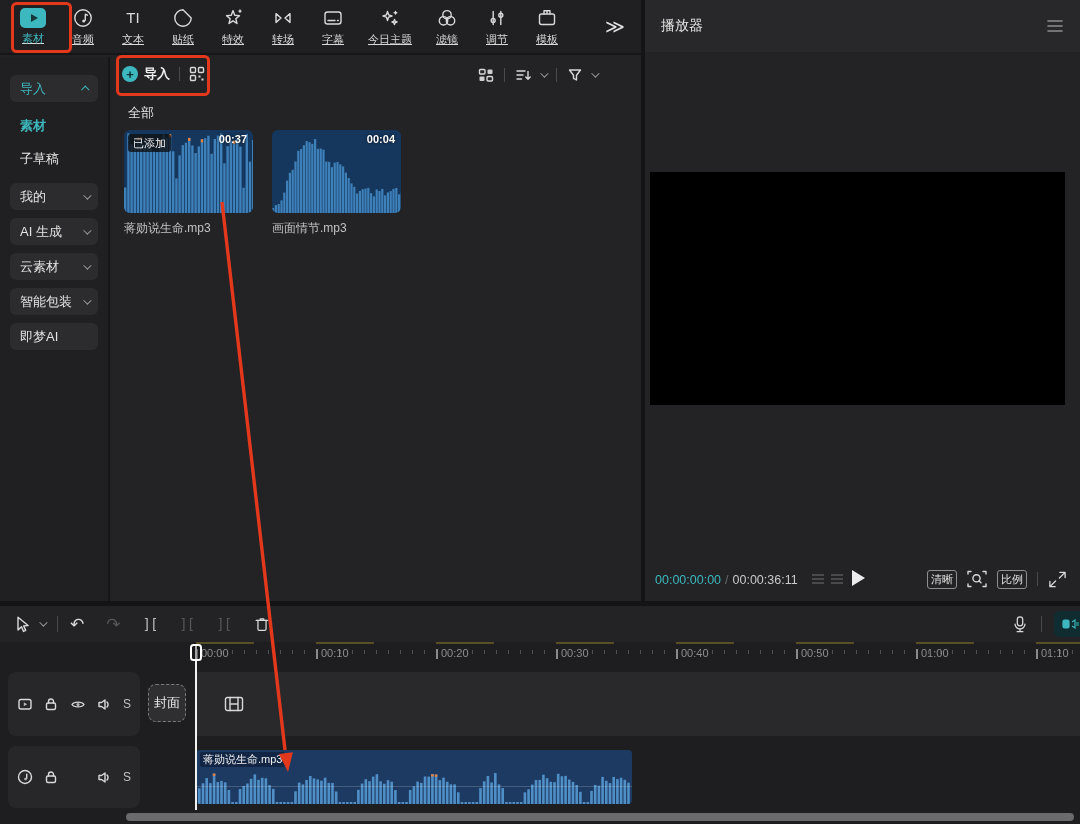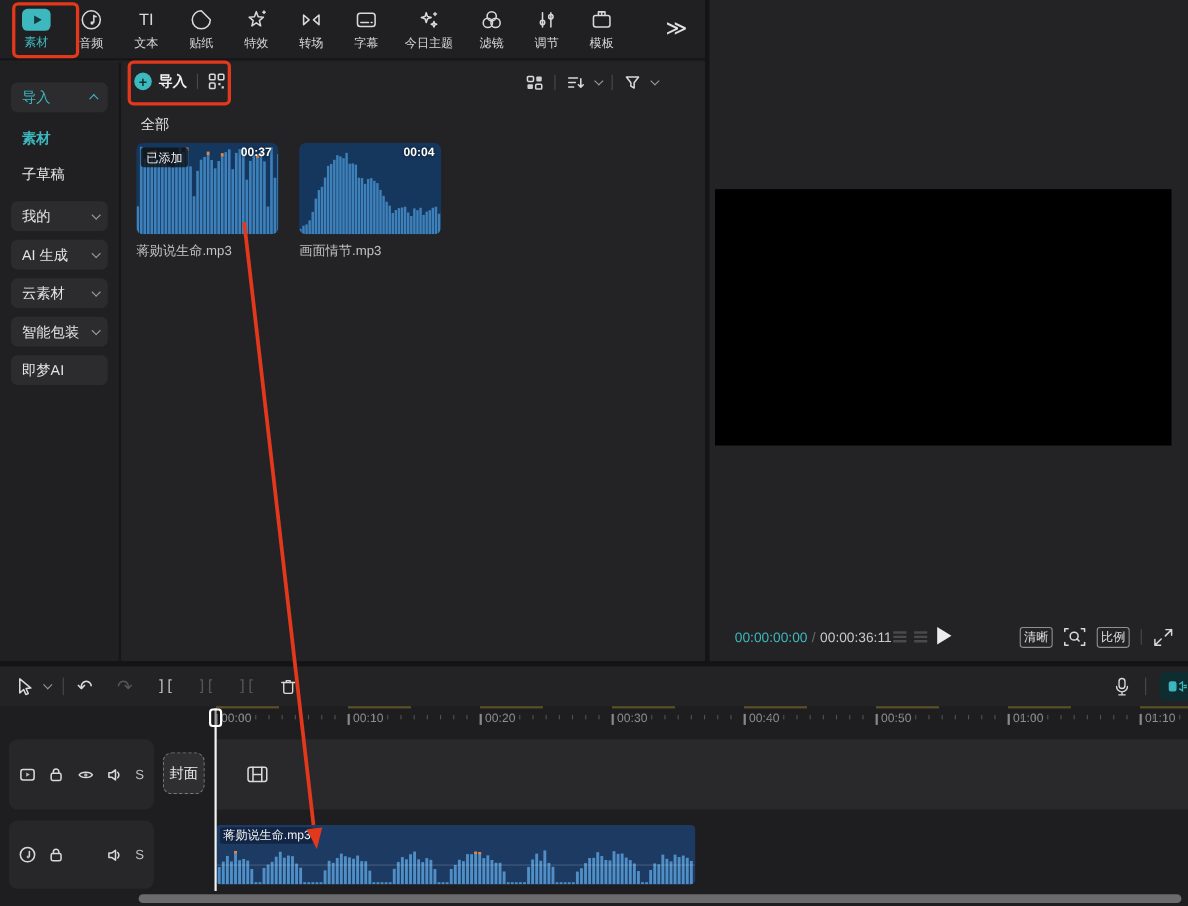--- a/index.html
+++ b/index.html
@@ -4,21 +4,21 @@
 <style>
   html,body{margin:0;padding:0;background:#101012;}
   *{box-sizing:border-box;font-family:"Liberation Sans","DejaVu Sans",sans-serif;}
   .stage{position:relative;width:1080px;height:824px;background:#141416;overflow:hidden;}
   svg{display:block;}
   .ic{stroke:#d9d9d9;fill:none;stroke-width:1.4;stroke-linecap:round;stroke-linejoin:round;}
 
   
   .media-panel{position:absolute;left:0;top:0;width:641px;height:601px;background:#222224;}
   .top-toolbar{position:absolute;left:0;top:0;width:100%;height:55px;display:flex;align-items:center;padding-left:8px;background:#202022;border-bottom:2px solid #161618;}
-  .tb-item{width:50px;flex:none;display:flex;flex-direction:column;align-items:center;gap:3px;color:#d8d8d8;font-size:11px;cursor:pointer;}
+  .tb-item{width:50px;flex:none;display:flex;flex-direction:column;align-items:center;gap:3px;color:#d8d8d8;font-size:11px;cursor:pointer;text-decoration:underline;}
   .tb-item.wide{width:64px;}
   .tb-item .lbl{white-space:nowrap;}
   .tb-item.active .lbl{color:#3db8be;}
   .mat-ic{width:26px;height:20px;background:#3db8be;border-radius:5px;display:flex;align-items:center;justify-content:center;}
   .mat-ic i{display:block;width:0;height:0;border-left:7px solid #15383b;border-top:4.5px solid transparent;border-bottom:4.5px solid transparent;margin-left:2px;}
   .tb-expand{margin-left:auto;margin-right:16px;font-size:19px;color:#e2e2e2;cursor:pointer;}
 
   .sidebar{position:absolute;left:0;top:57px;width:110px;height:544px;background:#202022;border-right:2px solid #161618;padding-top:10px;}
   .side-pill{margin:8px 10px 0 10px;height:27px;background:#2c2c2e;border-radius:6px;display:flex;align-items:center;justify-content:space-between;padding:0 9px 0 10px;font-size:13px;color:#e4e4e4;cursor:pointer;}
   .side-plain{margin:15px 10px 15px 20px;font-size:13px;color:#e8e8e8;cursor:pointer;}
@@ -44,21 +44,21 @@
   .badge{position:absolute;top:4px;left:4px;background:rgba(16,16,18,.78);color:#f2f2f2;font-size:11px;padding:1.5px 5px;border-radius:3px;}
   .duration{position:absolute;top:3px;right:6px;color:#fff;font-size:11px;text-shadow:0 0 3px rgba(0,0,0,.8);font-weight:bold;}
   .card-name{margin-top:7px;font-size:12px;color:#c2c2c2;}
 
   
   .player-panel{position:absolute;left:645px;top:0;width:435px;height:601px;background:#232325;}
   .player-header{position:absolute;left:0;top:0;width:100%;height:52px;background:#28282a;display:flex;align-items:center;justify-content:space-between;padding:0 16px;}
   .player-title{font-size:14px;color:#e6e6e6;}
   .video-area{position:absolute;left:5px;top:172px;width:415px;height:233px;background:#000;}
   .player-controls{position:absolute;left:0;bottom:0;width:100%;height:44px;display:flex;align-items:center;}
-  .timecode{position:absolute;left:23px;top:15px;font-family:"DejaVu Sans Mono",monospace;font-size:12.5px;}
+  .timecode{position:absolute;left:10px;top:15px;font-family:"DejaVu Sans Mono",monospace;font-size:12.5px;}
   .tc-cur{color:#3db8be;}
   .tc-sep{color:#6a6a6c;margin:0 4px;}
   .tc-tot{color:#c9c9c9;}
   .stacklists{position:absolute;left:166px;top:16px;display:flex;gap:5px;}
   .play-btn{position:absolute;left:207px;top:13px;width:0;height:0;border-left:13px solid #ececec;border-top:8px solid transparent;border-bottom:8px solid transparent;cursor:pointer;}
   .pc-right{position:absolute;right:13px;top:12px;display:flex;align-items:center;gap:9px;}
   .boxed{border:1px solid #8f8f92;border-radius:3px;font-size:11px;color:#e3e3e3;padding:1px 3px;cursor:pointer;}
 
   
   .timeline-panel{position:absolute;left:0;top:606px;width:1080px;height:218px;background:#1e1e20;}
@@ -356,20 +356,26 @@
               </svg>
             <span class="duration">00:04</span>
           </div>
           <div class="card-name">画面情节.mp3</div>
         </div>
       </div>
     </div>
   </div>
 
   <div class="player-panel">
+    <div class="player-header">
+      <span class="player-title">播放器</span>
+      <svg width="18" height="14" viewBox="0 0 18 14" style="stroke:#8d8d8f;stroke-width:1.6;stroke-linecap:round;">
+          <path d="M2 2h14 M2 7h14 M2 12h14"></path>
+        </svg>
+    </div>
     <div class="video-area"></div>
     <div class="player-controls">
       <div class="timecode">
         <span class="tc-cur">00:00:00:00</span><span class="tc-sep">/</span><span class="tc-tot">00:00:36:11</span>
       </div>
       <div class="stacklists">
         <svg width="14" height="13" viewBox="0 0 14 13" style="stroke:#4a4a4d;stroke-width:2.2;">
             <path d="M1 2h12 M1 6h12 M1 10h12"></path>
           </svg>
         <svg width="14" height="13" viewBox="0 0 14 13" style="stroke:#4a4a4d;stroke-width:2.2;">

